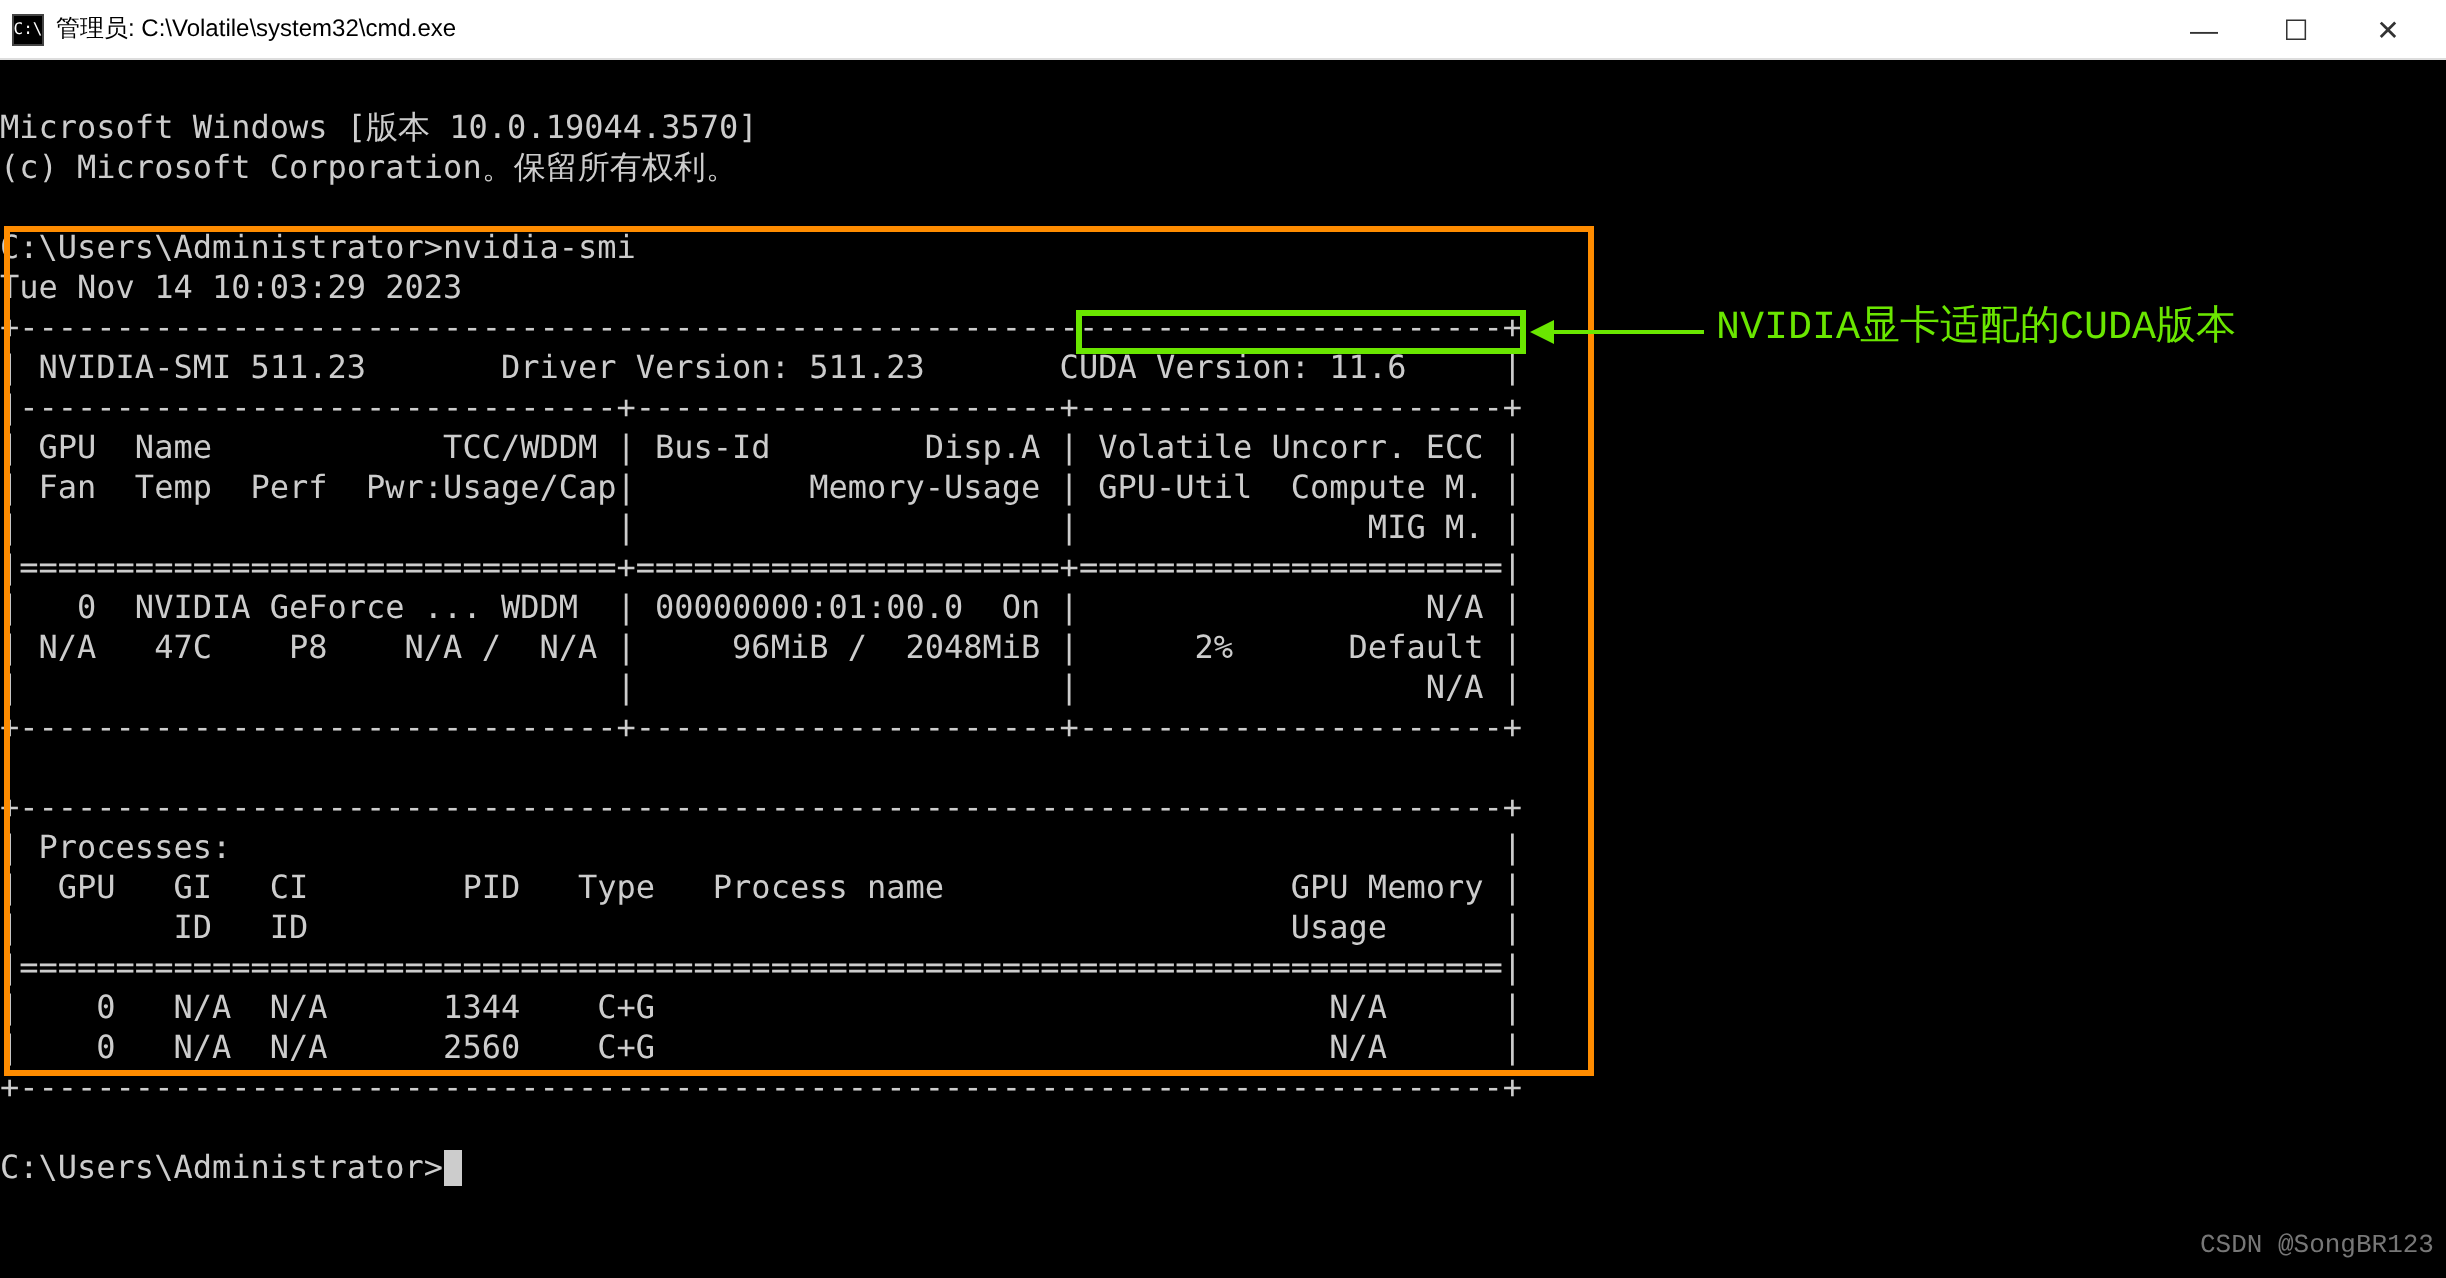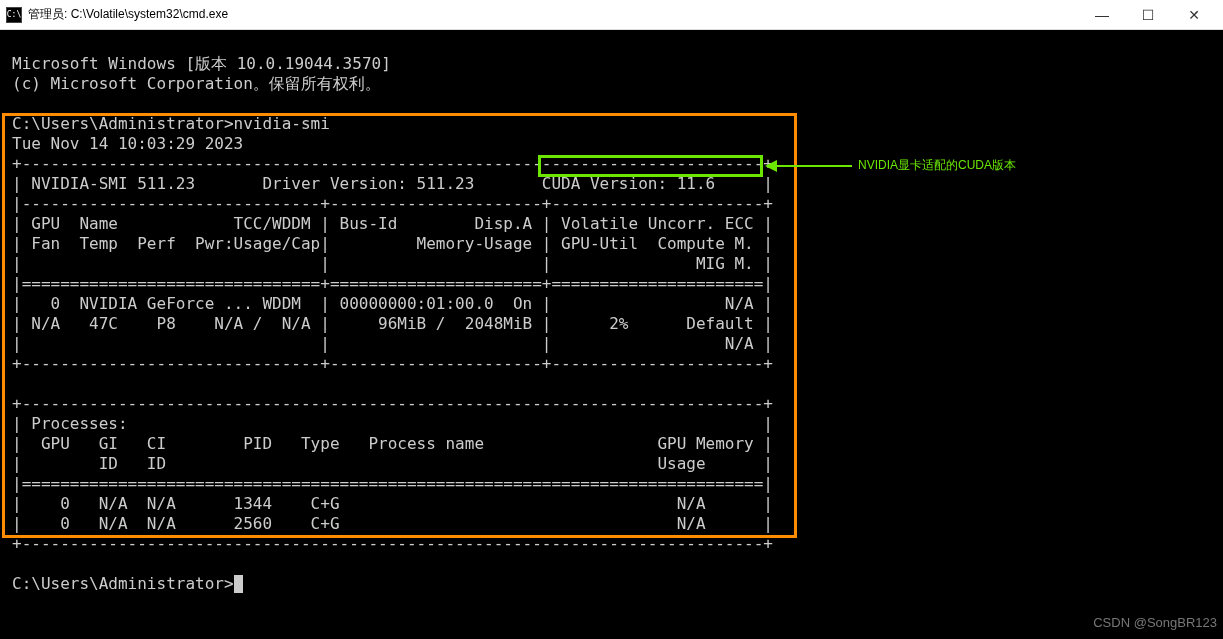--- a/index.html
+++ b/index.html
@@ -36,21 +36,21 @@
     display: flex; align-items: center; justify-content: center;
     font-size: 14px; color: #333;
   }
   .terminal {
     background: #000;
     color: #ccc;
     font-family: "NSimSun","SimSun","Consolas",monospace;
     font-size: 16px;
     line-height: 20px;
     height: 609px;
-    padding: 4px 12px;
+    padding: 4px 0;
     white-space: pre;
     position: relative;
     letter-spacing: 0;
   }
   .orange-box {
     position: absolute;
     border: 3px solid #ff8c00;
     pointer-events: none;
   }
   .green-box {
@@ -66,37 +66,37 @@
   .arrow-head {
     position: absolute;
     width: 0; height: 0;
     border-top: 6px solid transparent;
     border-bottom: 6px solid transparent;
     border-right: 12px solid #6ae600;
   }
   .annotation {
     position: absolute;
     color: #6ae600;
-    font-family: Liberation Sans, sans-serif;
-    font-size: 12px;
+    font-family: Liberation Mono, monospace;
+    font-size: 20px;
   }
   .cursor {
     background: #ccc;
     display: inline-block;
     width: 9px;
     height: 18px;
     vertical-align: text-bottom;
   }
   .watermark {
     position: absolute;
     bottom: 6px;
     right: 6px;
     color: #777;
     font-size: 13px;
-    font-family: Liberation Sans, sans-serif;
+    font-family: Liberation Mono, monospace;
   }
 </style>
 </head>
 <body>
 
 <div class="titlebar">
   <div class="titlebar-left">
     <div class="cmd-icon">C:\</div>
     <span>管理员: C:\Volatile\system32\cmd.exe</span>
   </div>

